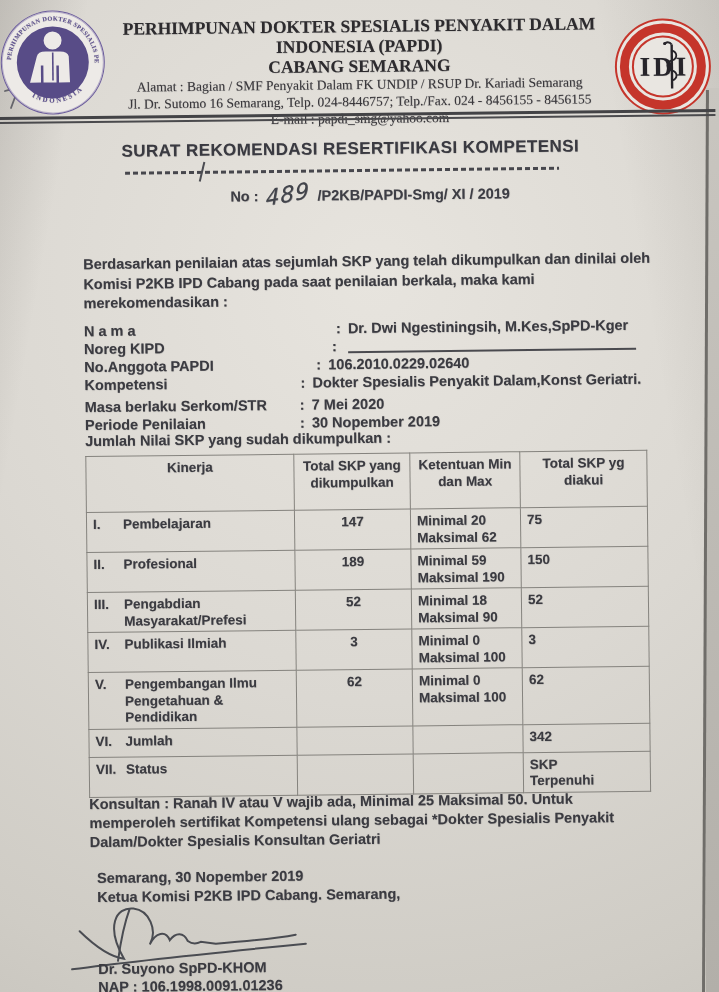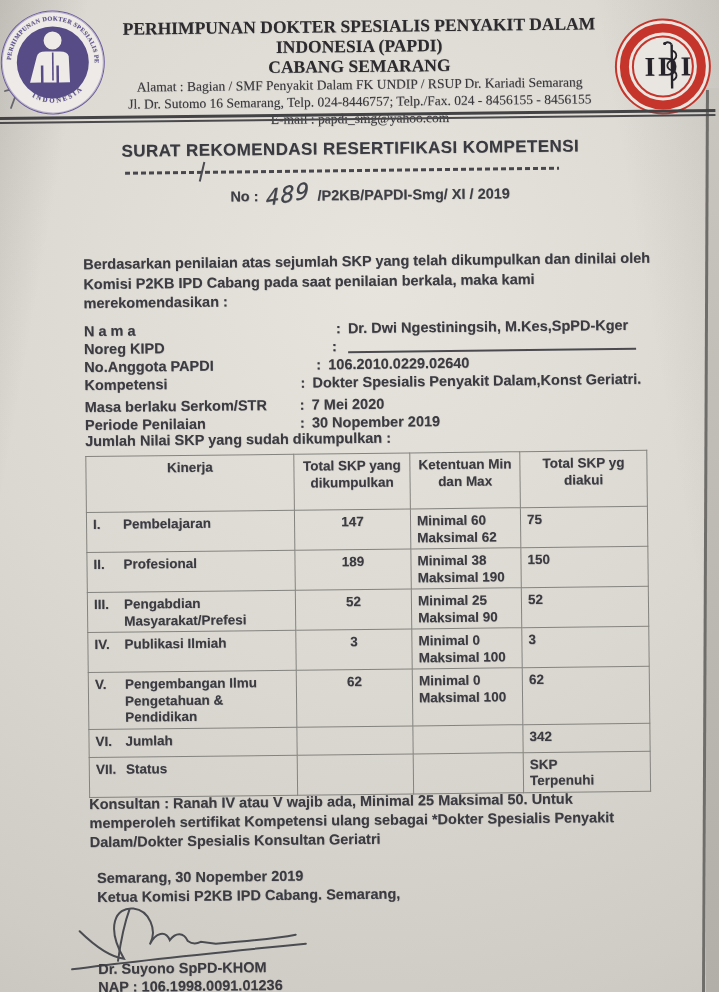--- a/index.html
+++ b/index.html
@@ -28,21 +28,21 @@
   .papdi-ring-svg{position:absolute;inset:0;}
   .papdi-disc{position:absolute;inset:15px;border-radius:50%;background:#584c87;}
   .papdi-person{position:absolute;inset:15px;}
 
   
   .idi-logo{position:relative;width:92px;height:92px;flex:0 0 92px;margin-top:16px;margin-left:2px;
     border-radius:50%;background:#e9e6e1;box-shadow:0 0 0 2px #c5352b;}
   .idi-ring{position:absolute;inset:3px;border-radius:50%;border:9px solid #c5352b;}
   .idi-inner-ring{position:absolute;inset:15px;border-radius:50%;border:2px solid #c5352b;}
   .idi-center{position:absolute;inset:0;display:flex;align-items:center;justify-content:center;}
-  .idi-text{font-family:"Liberation Serif",serif;font-weight:700;font-size:27px;letter-spacing:3px;color:#26242a;padding-left:13px;}
+  .idi-text{font-family:"Liberation Serif",serif;font-weight:700;font-size:27px;letter-spacing:3px;color:#26242a;padding-left:3px;}
   .idi-snake{position:absolute;left:50%;top:50%;transform:translate(-1px,-50%);}
 
   .double-rule{position:absolute;top:113px;left:-6px;width:725px;height:7px;box-sizing:border-box;
     border-top:3px solid #434346;border-bottom:2px solid #4a4a4d;}
 
   
   .doc-title{position:absolute;top:139px;left:0;width:707px;text-align:center;
     font-size:17px;font-weight:700;letter-spacing:0.4px;color:#3a3a41;}
   .dashed-line{position:absolute;top:169px;left:128px;width:434px;height:3px;
     background:repeating-linear-gradient(90deg,#47474d 0 5px,transparent 5px 8px);}
@@ -224,49 +224,49 @@
       </tr>
       <tr class="r1">
         <td class="kin">
               <div class="kwrap">
                 <span class="rno">I.</span>
                 <span class="rname">Pembelajaran</span>
               </div>
             </td>
         <td class="tot">147</td>
         <td class="ket">
-              <div>Minimal 60</div>
+              <div>Minimal 20</div>
               <div>Maksimal 62</div>
             </td>
         <td class="dia">75</td>
       </tr>
       <tr class="r2">
         <td class="kin">
               <div class="kwrap">
                 <span class="rno">II.</span>
                 <span class="rname">Profesional</span>
               </div>
             </td>
         <td class="tot">189</td>
         <td class="ket">
-              <div>Minimal 38</div>
+              <div>Minimal 59</div>
               <div>Maksimal 190</div>
             </td>
         <td class="dia">150</td>
       </tr>
       <tr class="r3">
         <td class="kin">
               <div class="kwrap">
                 <span class="rno">III.</span>
                 <span class="rname">Pengabdian Masyarakat/Prefesi</span>
               </div>
             </td>
         <td class="tot">52</td>
         <td class="ket">
-              <div>Minimal 25</div>
+              <div>Minimal 18</div>
               <div>Maksimal 90</div>
             </td>
         <td class="dia">52</td>
       </tr>
       <tr class="r4">
         <td class="kin">
               <div class="kwrap">
                 <span class="rno">IV.</span>
                 <span class="rname">Publikasi Ilmiah</span>
               </div>

